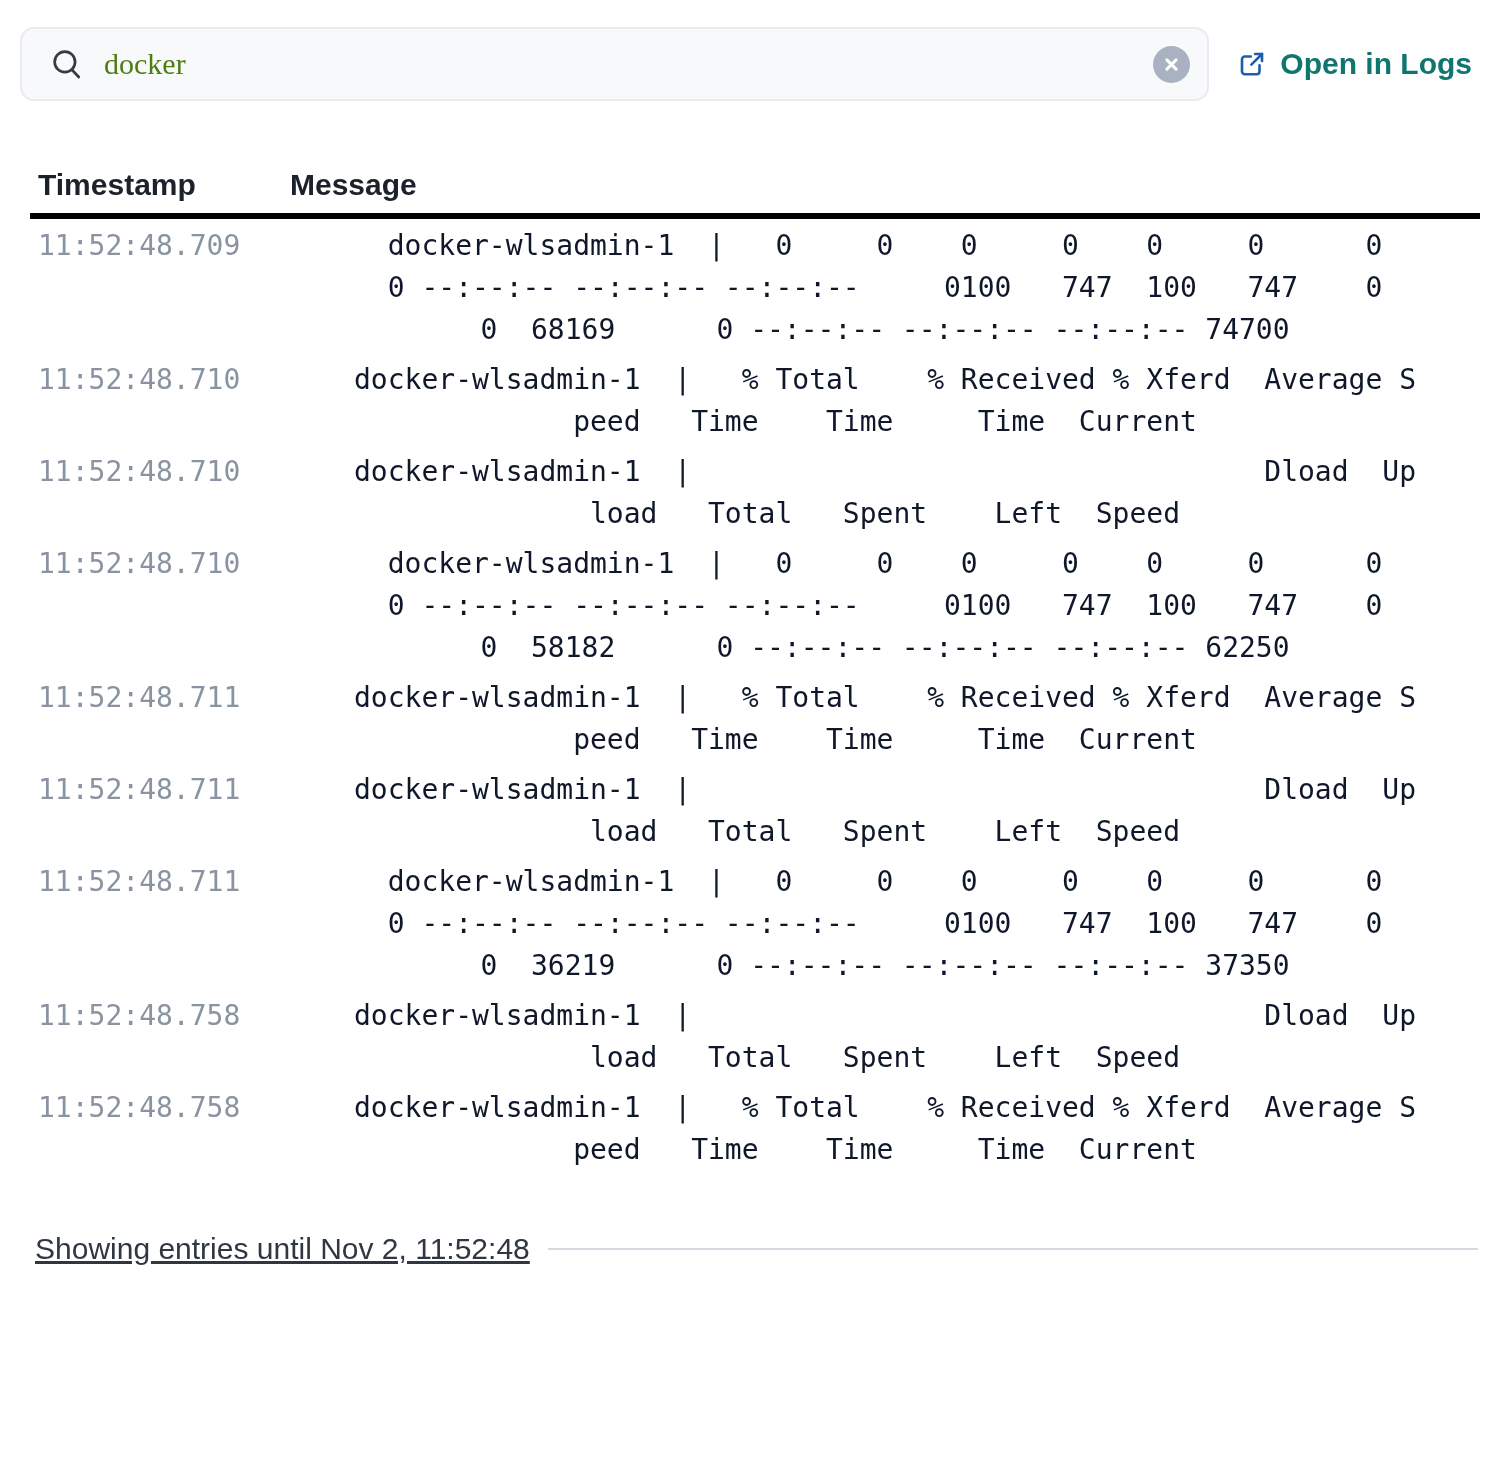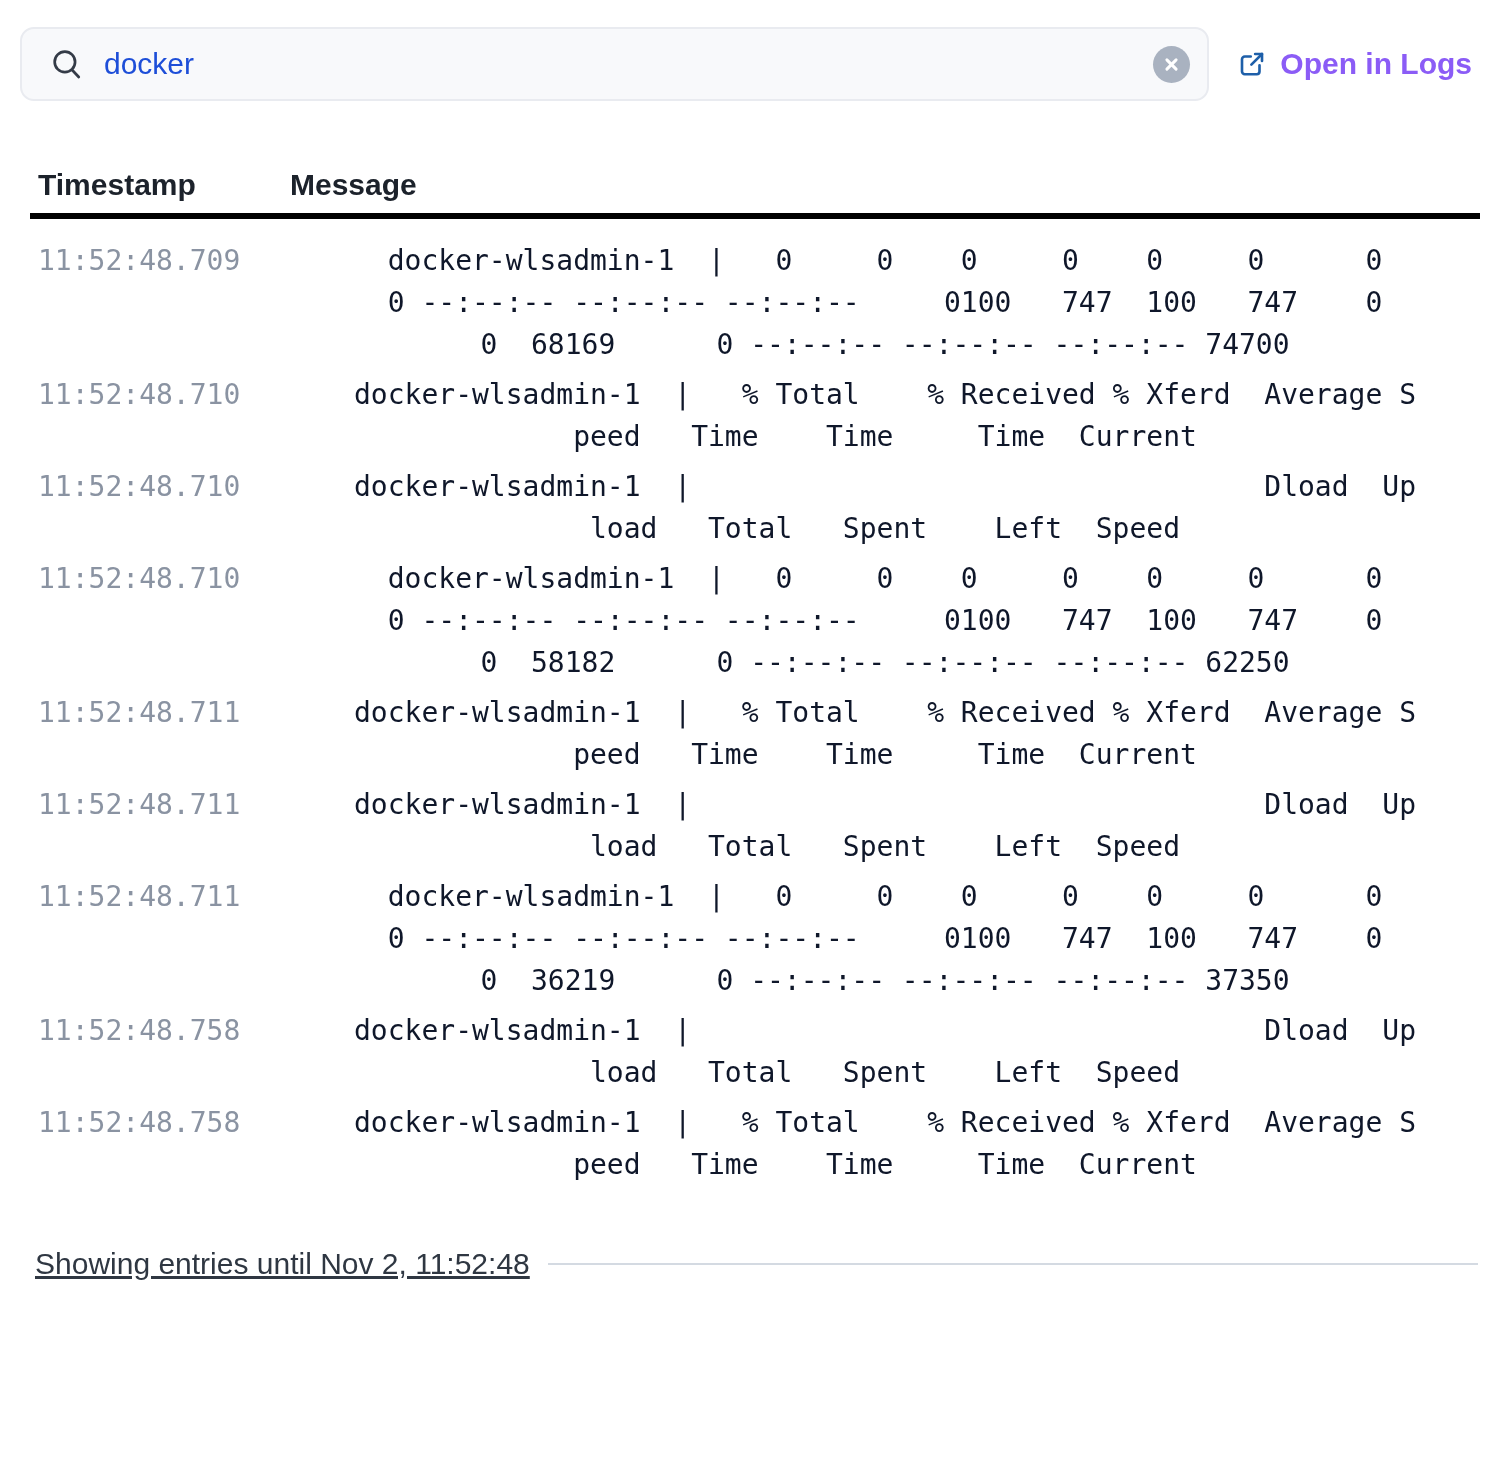--- a/index.html
+++ b/index.html
@@ -28,61 +28,61 @@
     align-items: center;
     padding: 0 17px 0 28px;
   }
   .search-box .search-glyph { flex: 0 0 auto; display: flex; }
   .search-box input {
     flex: 1;
     margin-left: 18px;
     border: none;
     outline: none;
     background: transparent;
-    font-family: Liberation Sans, sans-serif;
-    font-size: 30px;
-    color: #1d4ed8;
+    font-family: Liberation Serif, serif;
+    font-size: 30px;
+    color: #4d7c0f;
   }
   .clear-btn {
     flex: 0 0 auto;
     width: 37px; height: 37px;
     border-radius: 50%;
     border: none;
     background: #a9b2c0;
     display: flex;
     align-items: center;
     justify-content: center;
     padding: 0;
     cursor: pointer;
   }
   .open-logs {
     display: flex;
     align-items: center;
     gap: 13px;
     font-size: 30px;
     font-weight: 700;
-    color: #8b5cf6;
+    color: #0f766e;
     text-decoration: none;
     white-space: nowrap;
     cursor: pointer;
   }
 
   
   .log-table { margin: 69px 32px 0 30px; }
   .thead {
     display: grid;
     grid-template-columns: 252px 1fr;
     padding: 0 0 13px 8px;
     border-bottom: 6px solid #000000;
     font-size: 30px;
     font-weight: 700;
     color: #1c222b;
     line-height: 30px;
   }
-  .tbody { padding-top: 21px; }
+  .tbody { padding-top: 6px; }
   .log-row {
     display: grid;
     grid-template-columns: 252px 1fr;
     padding-left: 8px;
     margin-bottom: 8px;
     font-family: "DejaVu Sans Mono", monospace;
     font-size: 28px;
     line-height: 42px;
   }
   .cell-ts  { color: #8a93a2; white-space: pre; }

